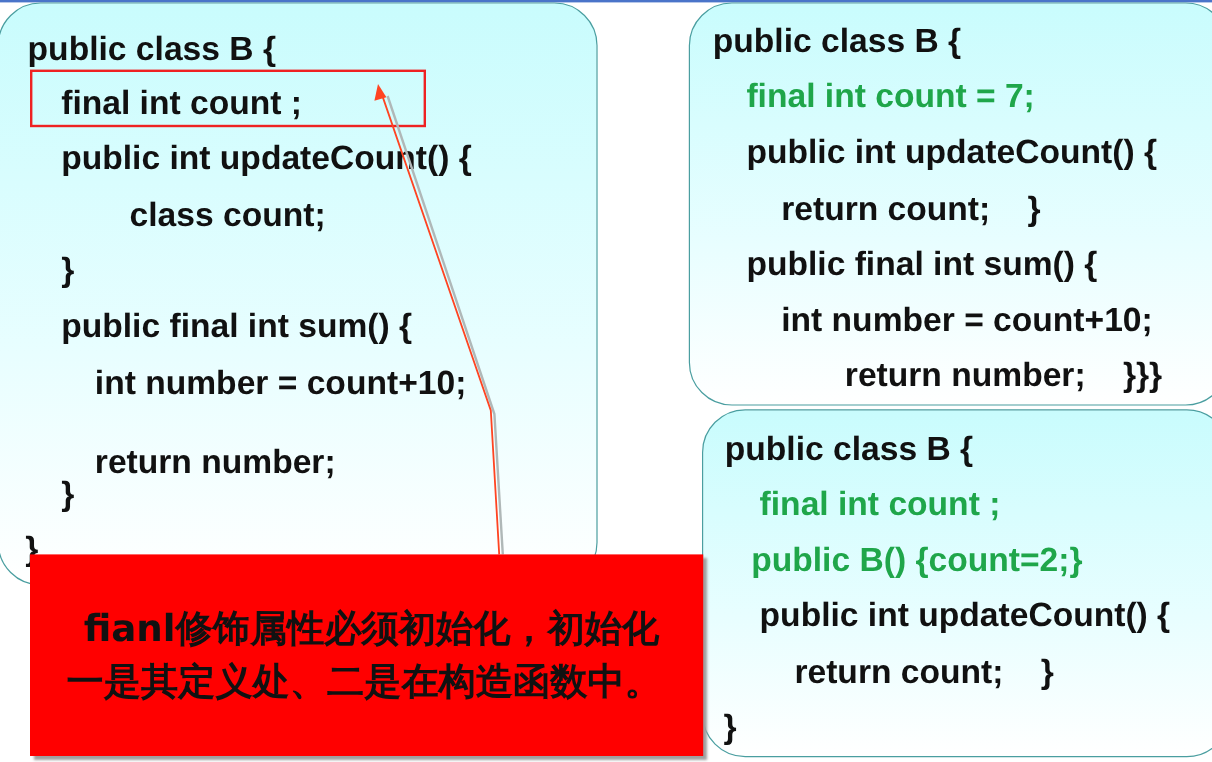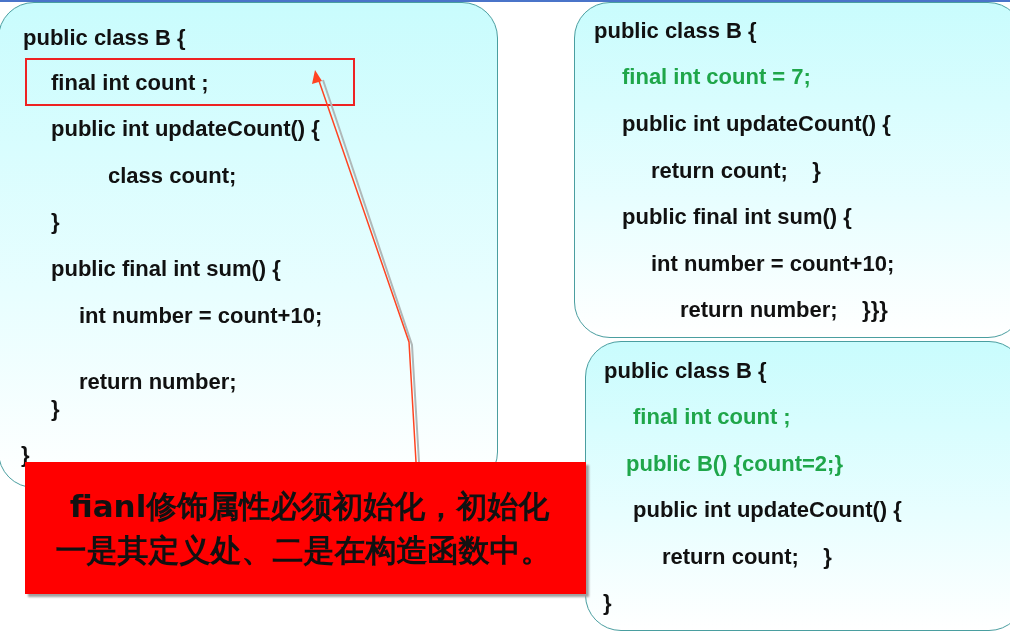--- a/index.html
+++ b/index.html
@@ -2,23 +2,23 @@
 <html><head>
 <meta charset="utf-8">
 <style>
   html, body { margin:0; padding:0; }
   body { width:1010px; height:635px; position:relative; overflow:hidden; background:#ffffff;
          font-family:"Liberation Sans", sans-serif; }
   .topbar { position:absolute; left:0; top:0; width:1010px; height:2px; background:#4a74c9; }
   .panel { position:absolute; border:1.5px solid #4a9ea0; border-radius:36px;
            background:linear-gradient(to bottom, #c9fcfd 0%, #e8feff 60%, #ffffff 100%);
            box-sizing:border-box; }
-  .code { position:absolute; font-weight:bold; font-size:22px; color:#111; white-space:pre; line-height:1; }
+  .code { position:absolute; font-weight:bold; font-size:28px; color:#111; white-space:pre; line-height:1; }
   .green { color:#1fa64a; }
-  .callout { position:absolute; left:25px; top:462px; width:561px; height:132px; background:#ff0000;
+  .callout { position:absolute; left:25px; top:462px; width:561px; height:168px; background:#ff0000;
              box-shadow:3px 3px 2px #a0a0a0; display:flex; flex-direction:column; align-items:center;
              justify-content:center; }
   .callout-line { font-family:"DejaVu Sans", sans-serif; font-weight:bold; font-size:31px; color:#111;
                   line-height:44px; white-space:nowrap; }
   .highlight-box { position:absolute; left:25px; top:58px; width:330px; height:48px;
                    border:2px solid #ee2222; box-sizing:border-box; }
   svg.arrow { position:absolute; left:0; top:0; pointer-events:none; }
 </style>
 </head>
 <body>
@@ -39,21 +39,21 @@
 
 <div class="highlight-box"></div>
 
 <div class="panel" style="left:574px; top:2px; width:450px; height:336px;"></div>
 <div class="code" style="left:594px; top:20px;">public class B {</div>
 <div class="code green" style="left:622px; top:66px;">final int count = 7;</div>
 <div class="code" style="left:622px; top:113px;">public int updateCount() {</div>
 <div class="code" style="left:651px; top:160px;">return count;    }</div>
 <div class="code" style="left:622px; top:206px;">public final int sum() {</div>
 <div class="code" style="left:651px; top:253px;">int number = count+10;</div>
-<div class="code" style="left:680px; top:299px;">return number;    }}}</div>
+<div class="code" style="left:704px; top:299px;">return number;    }}}</div>
 
 <div class="panel" style="left:585px; top:341px; width:440px; height:290px;"></div>
 <div class="code" style="left:604px; top:360px;">public class B {</div>
 <div class="code green" style="left:633px; top:406px;">final int count ;</div>
 <div class="code green" style="left:626px; top:453px;">public B() {count=2;}</div>
 <div class="code" style="left:633px; top:499px;">public int updateCount() {</div>
 <div class="code" style="left:662px; top:546px;">return count;    }</div>
 <div class="code" style="left:603px; top:592px;">}</div>
 
 <svg class="arrow" width="1010" height="635">

